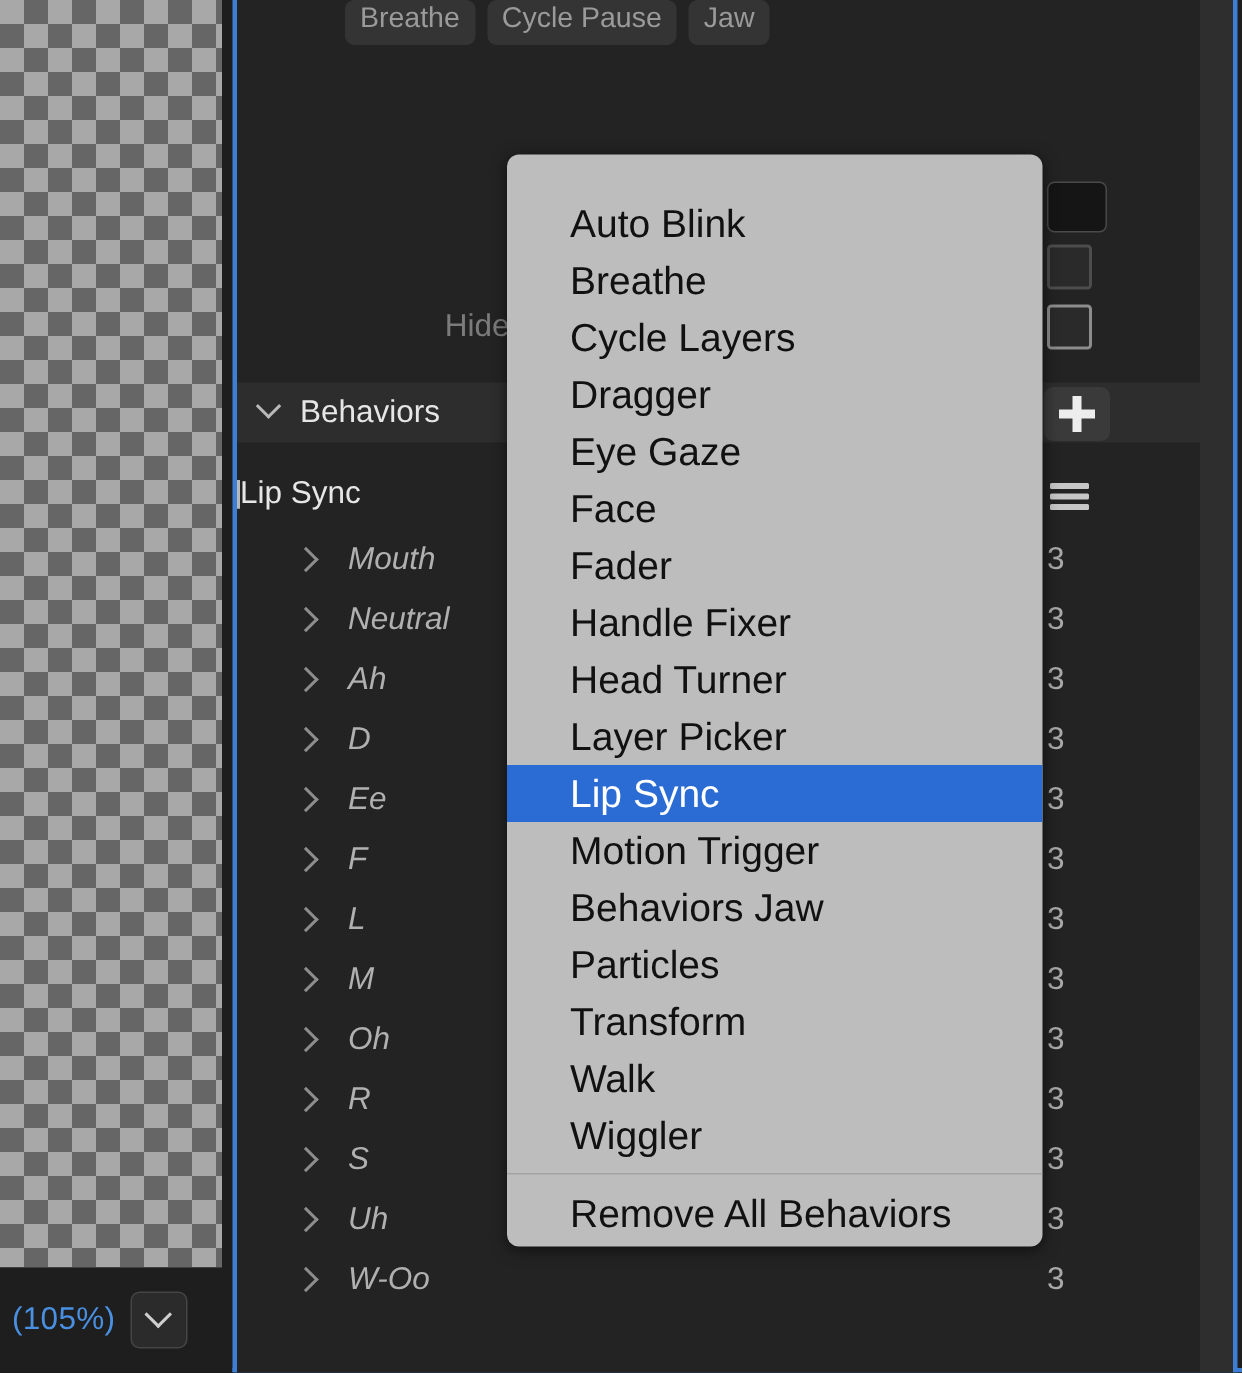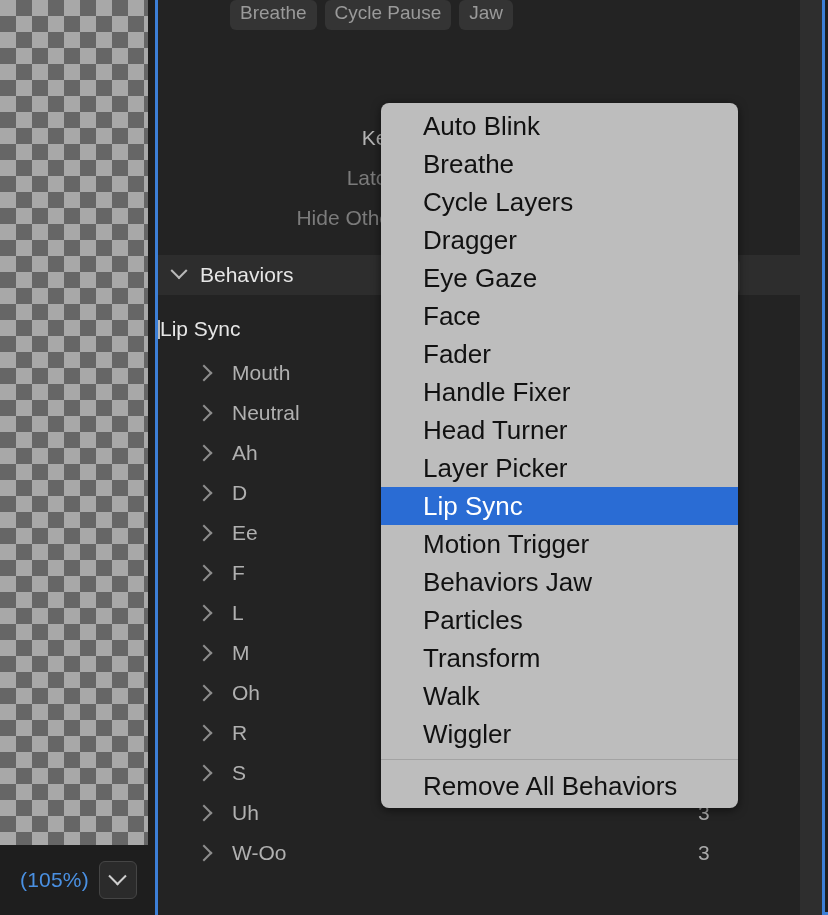--- a/index.html
+++ b/index.html
@@ -30,21 +30,21 @@
       linear-gradient(45deg, #666 25%, transparent 25%, transparent 75%, #666 75%),
       linear-gradient(45deg, #666 25%, transparent 25%, transparent 75%, #666 75%);
     background-size: 32px 32px;
     background-position: 0 0, 16px 16px;
   }
   #zoom-bar {
     position: absolute; left: 0; bottom: 0;
     width: 155px; height: 70px;
     background: #1e1e1e;
     display: flex; align-items: center; gap: 10px;
-    padding-left: 20px;
+    padding-left: 8px;
   }
   #zoom-value {
     color: #4a90e2;
     font-size: 21px;
     letter-spacing: .2px;
   }
   #zoom-chevron-btn {
     width: 38px; height: 38px;
     background: #2b2b2b;
     border: 1px solid #454545;
@@ -205,38 +205,37 @@
   .phoneme-row {
     position: absolute; left: 0; width: 642px; height: 40px;
     display: flex; align-items: center;
   }
   .phoneme-twisty {
     position: absolute; left: 40px; top: 14px;
     width: 12px; height: 12px;
   }
   .phoneme-label {
     position: absolute; left: 74px;
-    font-size: 21px; color: #b0b0b0;
+    font-size: 21px; color: #b0b0b0; font-style: italic;
   }
   .phoneme-value {
     position: absolute; left: 540px;
     font-size: 21px; color: #a9a9a9;
   }
 
   
   #behavior-menu {
     position: absolute; left: 338px; top: 103px;
     width: 357px;
     background: #bdbdbd;
     border-radius: 8px;
     box-shadow: 0 2px 10px rgba(0,0,0,.55);
-    padding: 4px 0 0 0;
+    padding: 27px 0 0 0;
     overflow: hidden;
     z-index: 50;
-    margin-left: 43px;
   }
   .menu-item {
     height: 38px;
     display: flex; align-items: center;
     padding-left: 42px;
     font-size: 26px;
     color: #111;
     white-space: nowrap;
   }
   .menu-item.selected {

